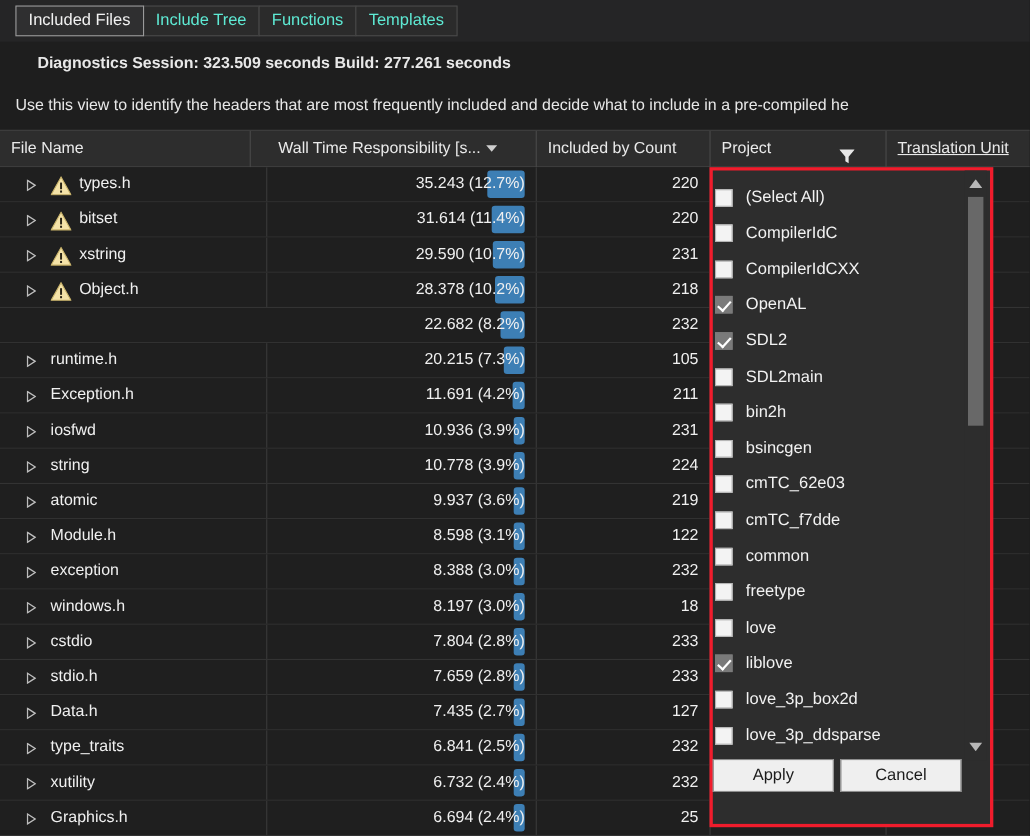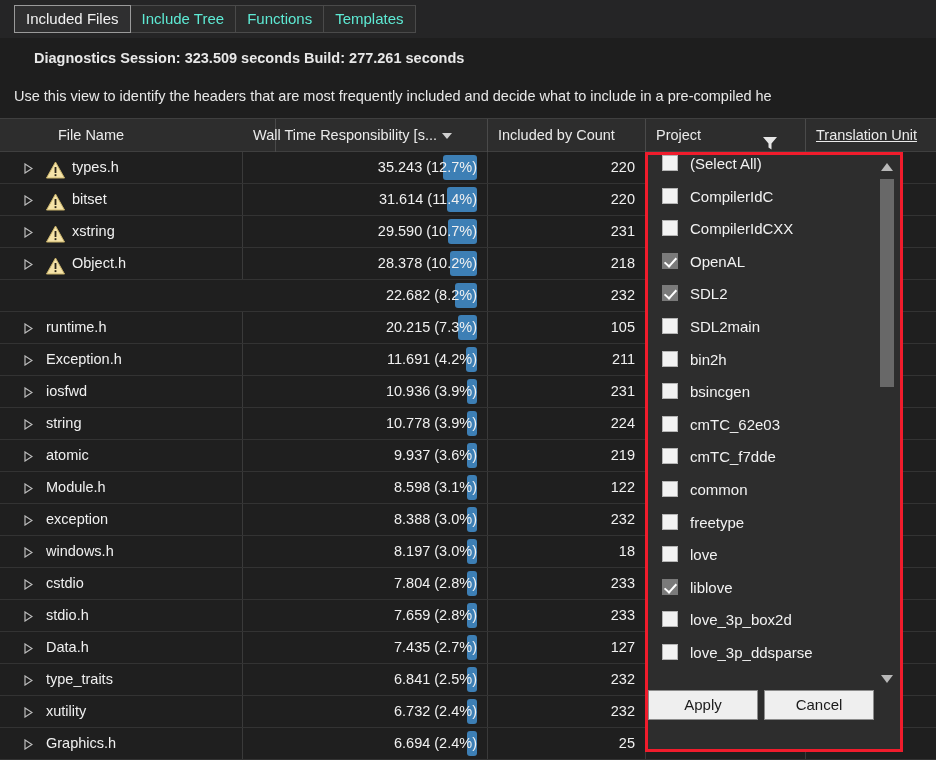--- a/index.html
+++ b/index.html
@@ -190,22 +190,22 @@
     left: 0; top: 0;
     width: 252px;
     height: 536px;
     overflow: hidden;
     box-sizing: border-box;
   }
   .fitem {
     position: relative;
     height: 32.6px;
     display: flex;
-    align-items: flex-start;
-    padding-left: 14px;
+    align-items: flex-end;
+    padding-left: 2px;
     box-sizing: border-box;
   }
   .cbox {
     width: 16px; height: 16px;
     background: #f3f3f3;
     border: 1px solid #b5b5b5;
     box-sizing: border-box;
     flex: 0 0 auto;
     position: relative;
   }
@@ -284,21 +284,21 @@
   <div class="tab">Functions</div>
   <div class="tab">Templates</div>
 </div>
 
 <div class="info line1">Diagnostics Session: 323.509 seconds  Build: 277.261 seconds</div>
 <div class="info line2">Use this view to identify the headers that are most frequently included and decide what to include in a pre-compiled he</div>
 
 <div class="grid">
 
   <div class="grid-header">
-    <div class="hcell" style="left:0; width:228px;margin-left:48px;">
+    <div class="hcell" style="left:0; width:228px;">
       <span>File Name</span>
     </div>
     <div class="hcell right" style="left:243px; width:245px; text-align:left; padding-left:10px;">
       <span>Wall Time Responsibility [s...</span><span class="sortarrow"></span>
     </div>
     <div class="hcell" style="left:488px; width:158px;">
       <span>Included by Count</span>
     </div>
     <div class="hcell" style="left:646px; width:160px;">
       <span>Project</span>

